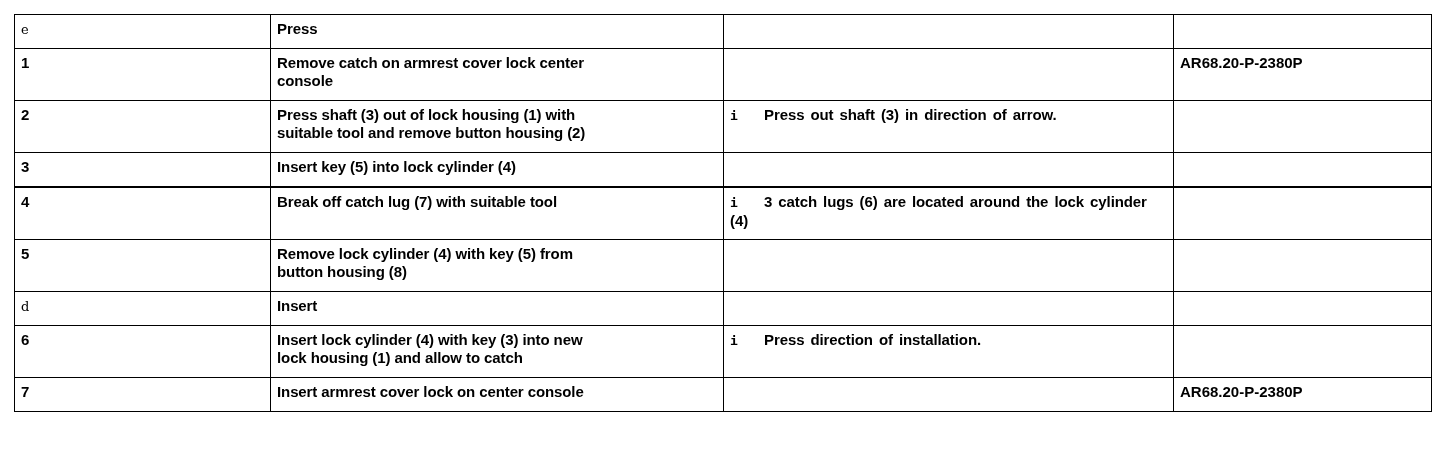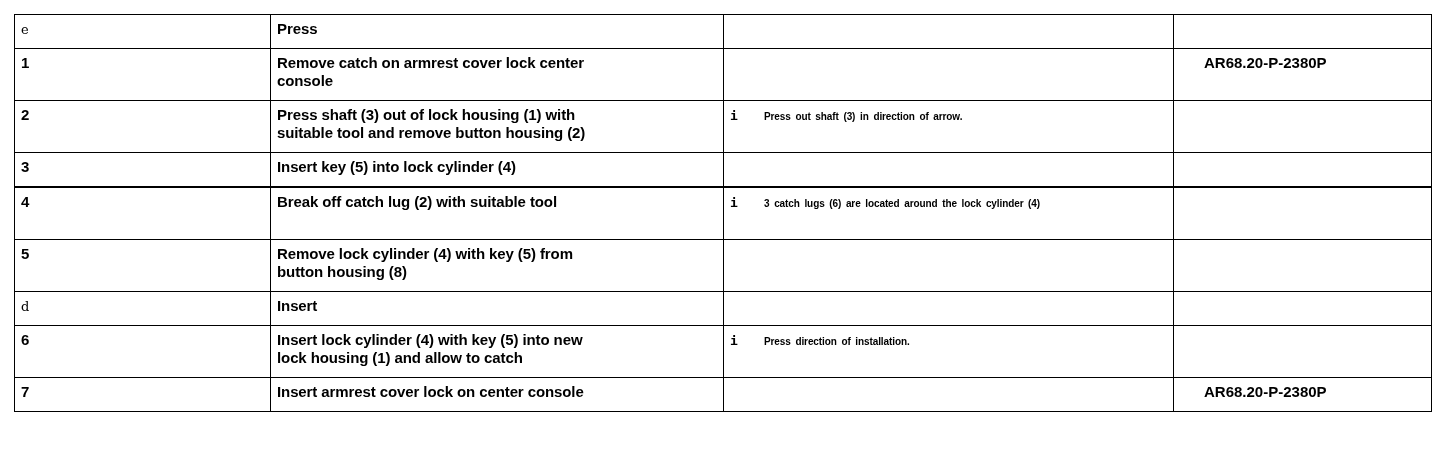--- a/index.html
+++ b/index.html
@@ -73,30 +73,30 @@
   .note-marker {
     font-family: "DejaVu Sans Mono", monospace;
     font-weight: bold;
     font-size: 13px;
     line-height: 18px;
     display: inline-block;
     width: 34px;
   }
   .note-text {
     font-weight: bold;
-    font-size: 10px;
+    font-size: 15px;
     line-height: 18px;
     word-spacing: 2px;
   }
 
   .op-text, .ref-text, .step-text {
     display: block;
     white-space: pre-line;
   }
-  .ref-text { letter-spacing: 0px; margin-left: 24px; }
+  .ref-text { letter-spacing: 0px; }
   tr.r-h56 > td { height: 40px; }
   tr.r-h34 > td { height: 22px; }
 </style>
 </head>
 <body>
 
 <div class="sheet">
 
   <table class="proc-table">
     <colgroup>
@@ -175,21 +175,21 @@
         <td>
           <span class="ref-text"></span>
         </td>
       </tr>
 
       <tr class="r-h56">
         <td>
           <span class="step-text">4</span>
         </td>
         <td>
-          <span class="op-text">Break off catch lug (2) with suitable tool</span>
+          <span class="op-text">Break off catch lug (7) with suitable tool</span>
         </td>
         <td class="note-cell">
           <span class="note-wrap">
             <span class="note-marker">i</span><span class="note-text">3 catch  lugs  (6) are located  around the  lock
 cylinder (4)</span>
           </span>
         </td>
         <td>
           <span class="ref-text"></span>
         </td>
@@ -228,21 +228,21 @@
         <td>
           <span class="ref-text"></span>
         </td>
       </tr>
 
       <tr class="r-h56">
         <td>
           <span class="step-text">6</span>
         </td>
         <td>
-          <span class="op-text">Insert lock cylinder (4) with key (5) into new
+          <span class="op-text">Insert lock cylinder (4) with key (3) into new
 lock housing (1) and allow to catch</span>
         </td>
         <td class="note-cell">
           <span class="note-wrap">
             <span class="note-marker">i</span><span class="note-text">Press direction  of installation.</span>
           </span>
         </td>
         <td>
           <span class="ref-text"></span>
         </td>

